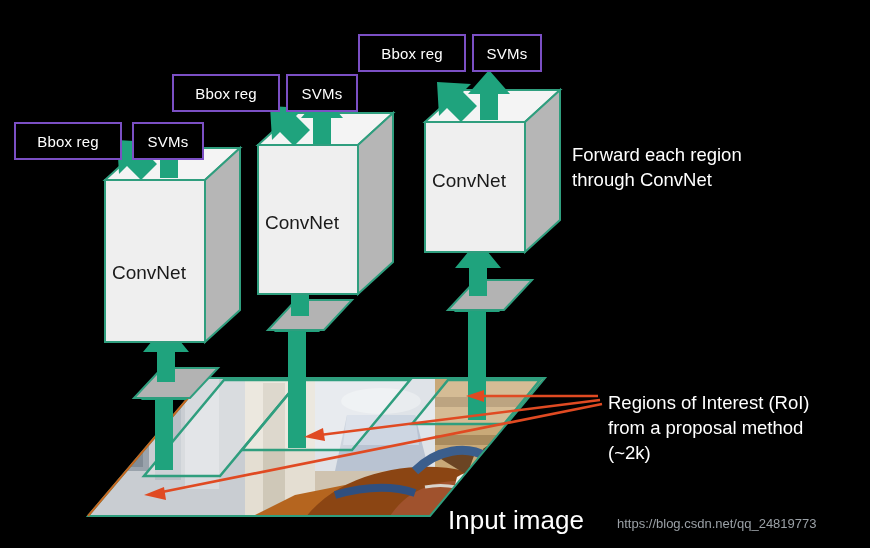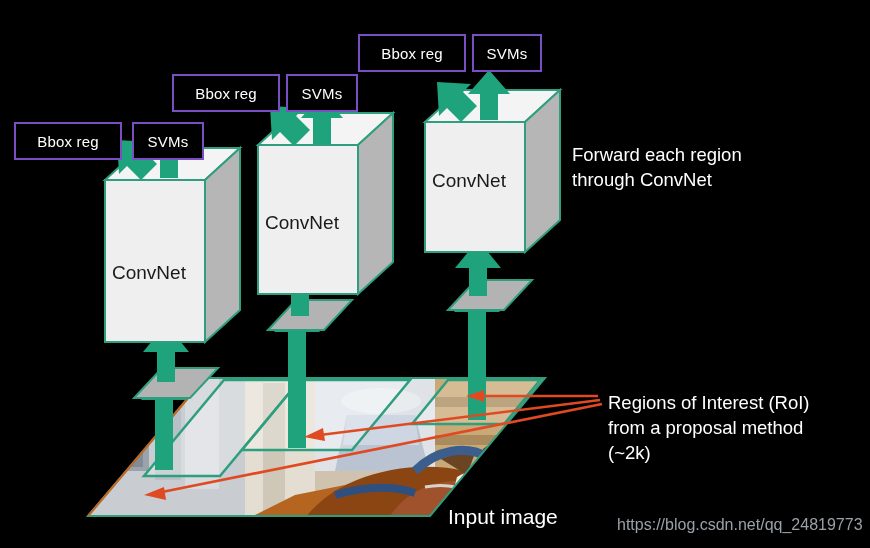--- a/index.html
+++ b/index.html
@@ -57,28 +57,28 @@
     color: #ffffff;
     font-size: 18.5px;
     line-height: 25px;
     white-space: pre-line;
   }
 
   #input-image-label {
     position: absolute;
     z-index: 5;
     color: #ffffff;
-    font-size: 21px;
+    font-size: 26px;
     white-space: nowrap;
   }
   #watermark {
     position: absolute;
     z-index: 5;
     color: #9aa0a6;
-    font-size: 16px;
+    font-size: 13px;
     white-space: nowrap;
   }
 </style>
 </head>
 <body>
 
 <div id="stage">
 
   <svg id="svg-base" class="layer" viewBox="0 0 870 548">
     <defs>

